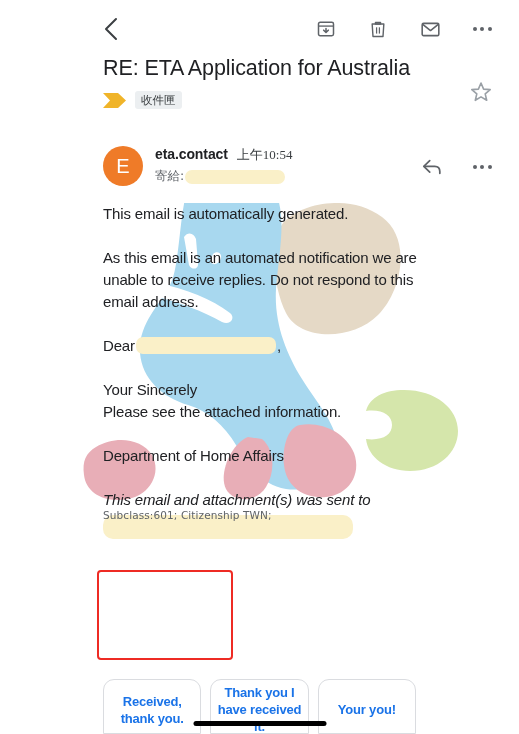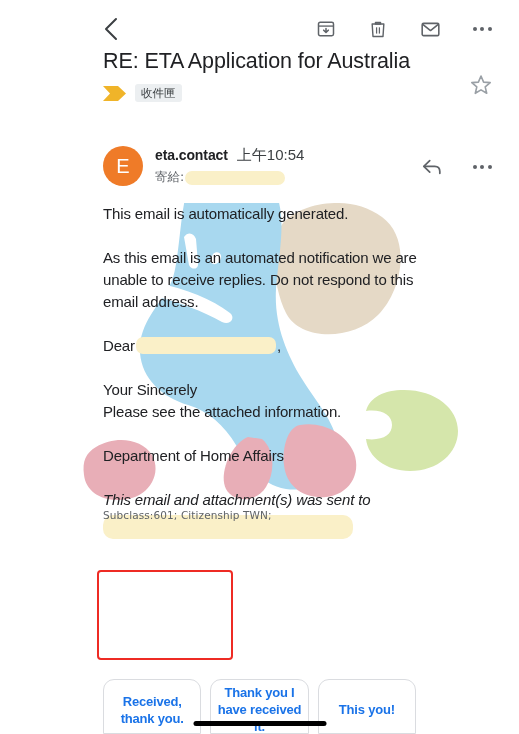--- a/index.html
+++ b/index.html
@@ -25,21 +25,21 @@
   .tb-back { position: absolute; left: 96px; top: 14px; width: 30px; height: 30px;
              display: flex; align-items: center; justify-content: center; }
   .tb-right { position: absolute; right: 24px; top: 14px; height: 30px;
               display: flex; align-items: center; gap: 26px; }
   .tb-icn { width: 26px; height: 26px; display: flex; align-items: center;
             justify-content: center; color: #5f6368; }
   .dots { display: flex; gap: 3.5px; align-items: center; }
   .dots i { width: 4px; height: 4px; border-radius: 50%; background: #5f6368; display: block; }
 
   
-  .subject-wrap { position: absolute; top: 47px; left: 0; width: 519px; }
+  .subject-wrap { position: absolute; top: 54px; left: 0; width: 519px; }
   .subject {
     padding: 0 60px 0 103px;
     font-size: 21.5px; line-height: 28px; color: #202124;
     letter-spacing: -0.1px;
   }
   .label-row {
     margin-top: 9px; padding-left: 103px;
     display: flex; align-items: center; gap: 8px;
   }
   .label-arrow { width: 24px; height: 15px; display: block; }
@@ -58,21 +58,21 @@
   .avatar {
     position: absolute; left: 103px; top: 4px;
     width: 40px; height: 40px; border-radius: 50%;
     background: #ef7b28; color: #ffffff;
     display: flex; align-items: center; justify-content: center;
     font-size: 20px; font-weight: 400;
   }
   .sender-meta { position: absolute; left: 155px; top: 4px; }
   .sender-line1 { display: flex; align-items: baseline; gap: 9px; justify-content: center; }
   .sender-name { font-size: 14px; color: #202124; font-weight: 700; letter-spacing: -0.1px; }
-  .sender-time { font-size: 15px; color: #3c4043; font-family: Liberation Sans, sans-serif; }
+  .sender-time { font-size: 13px; color: #3c4043; font-family: Liberation Serif, serif; }
   .sender-line2 { margin-top: 4px; display: flex; align-items: center; }
   .to-label { font-size: 12.5px; color: #5f6368; font-family: "DejaVu Sans", sans-serif; }
   .redact {
     background: #faf0c8; border-radius: 7px; display: inline-block;
   }
   .redact-to { width: 100px; height: 14px; margin-left: 1px; }
   .sender-actions { position: absolute; right: 24px; top: 12px; display: flex; align-items: center; gap: 24px; }
 
   
   .body-area {
@@ -265,17 +265,17 @@
     </div>
   </div>
 
   <div class="fineprint">Subclass:601; Citizenship TWN;</div>
 
   <div class="attach-highlight"></div>
 
   <div class="smart-replies">
     <div class="chip">Received, thank you.</div>
     <div class="chip">Thank you I have received it.</div>
-    <div class="chip">This you!</div>
+    <div class="chip">Your you!</div>
   </div>
   <div class="home-bar"></div>
 
 </div>
 
 </body></html>

